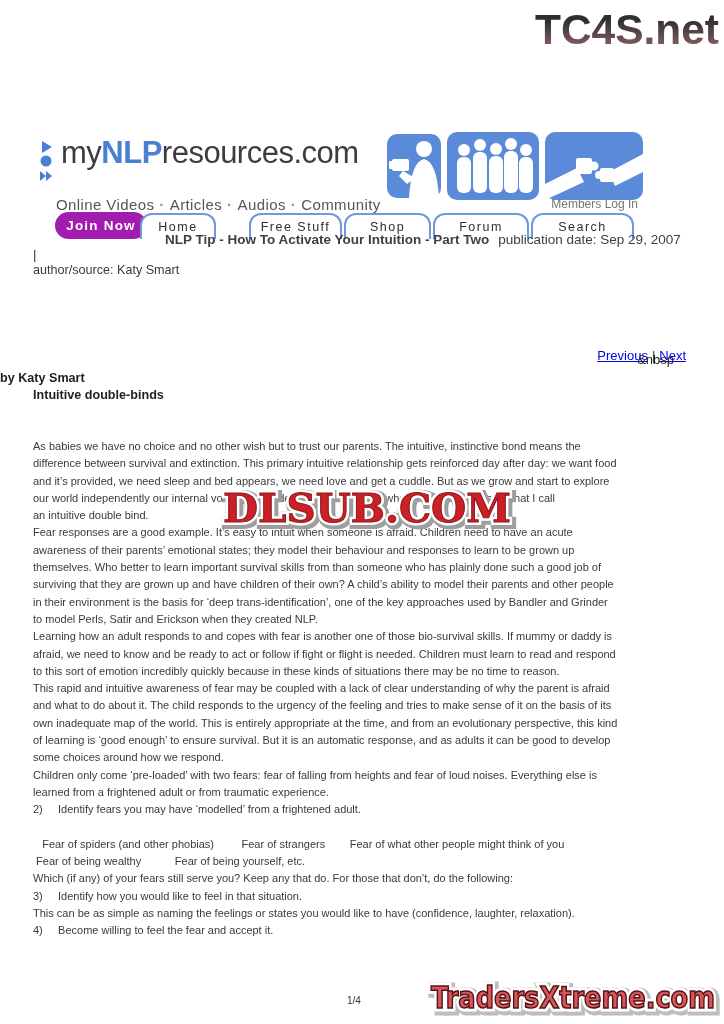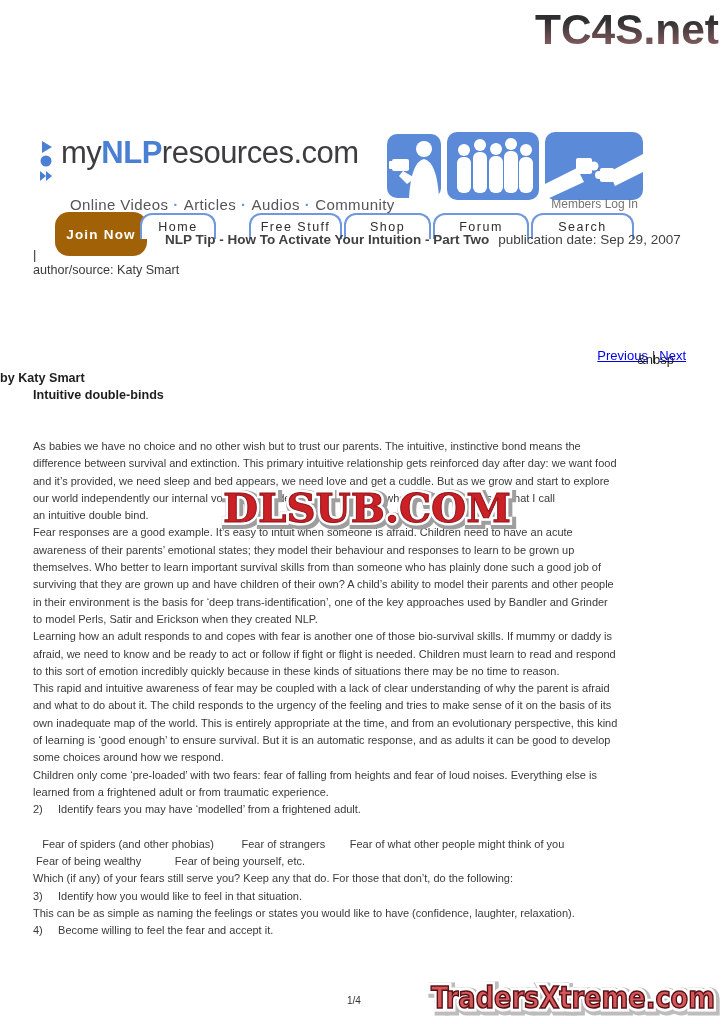--- a/index.html
+++ b/index.html
@@ -8,30 +8,30 @@
 
   
   .tc4s{position:absolute;top:4px;right:2px;}
 
   
   .logo-row{position:absolute;left:38px;top:136px;}
   .logo-main{display:flex;align-items:flex-start;}
   .logo-icon{margin-right:5px;margin-top:3px;}
   .logo-text{font-size:31px;letter-spacing:-0.5px;color:#3d3d41;line-height:1.1;white-space:nowrap;}
   .logo-text .nlp{color:#4a80d4;font-weight:bold;}
-  .logo-tagline{margin-top:5px;margin-left:32px;font-size:15px;color:#55555a;letter-spacing:.4px;white-space:nowrap;text-align:right;}
+  .logo-tagline{margin-top:5px;margin-left:18px;font-size:15px;color:#55555a;letter-spacing:.4px;white-space:nowrap;text-align:right;}
   .tag-dot{color:#6d96d8;padding:0 5px;font-weight:bold;}
 
   
   .panels{position:absolute;left:387px;top:132px;display:flex;gap:6px;align-items:flex-start;}
   .members{position:absolute;top:197px;left:538px;width:100px;text-align:right;
            font-size:12px;color:#757575;cursor:pointer;}
 
   
-  .join{position:absolute;left:55px;top:212px;width:92px;height:44px;background:#a16207;color:#fff;
+  .join{position:absolute;left:55px;top:212px;width:92px;height:27px;background:#a21caf;color:#fff;
         border-radius:14px;display:flex;align-items:center;justify-content:center;
         font-weight:bold;font-size:13.5px;letter-spacing:1.2px;cursor:pointer;}
   .tab{position:absolute;top:213px;height:26px;background:#fff;border:2px solid #6f98de;border-bottom:none;
        border-radius:12px 12px 0 0;display:flex;align-items:center;justify-content:center;
        font-size:12.5px;letter-spacing:1.5px;color:#2e2e2e;box-sizing:border-box;cursor:pointer;white-space:nowrap;}
   #tab-home{left:140px;width:76px;}
   #tab-freestuff{left:249px;width:93px;}
   #tab-shop{left:344px;width:87px;}
   #tab-forum{left:433px;width:96px;}
   #tab-search{left:531px;width:103px;}

